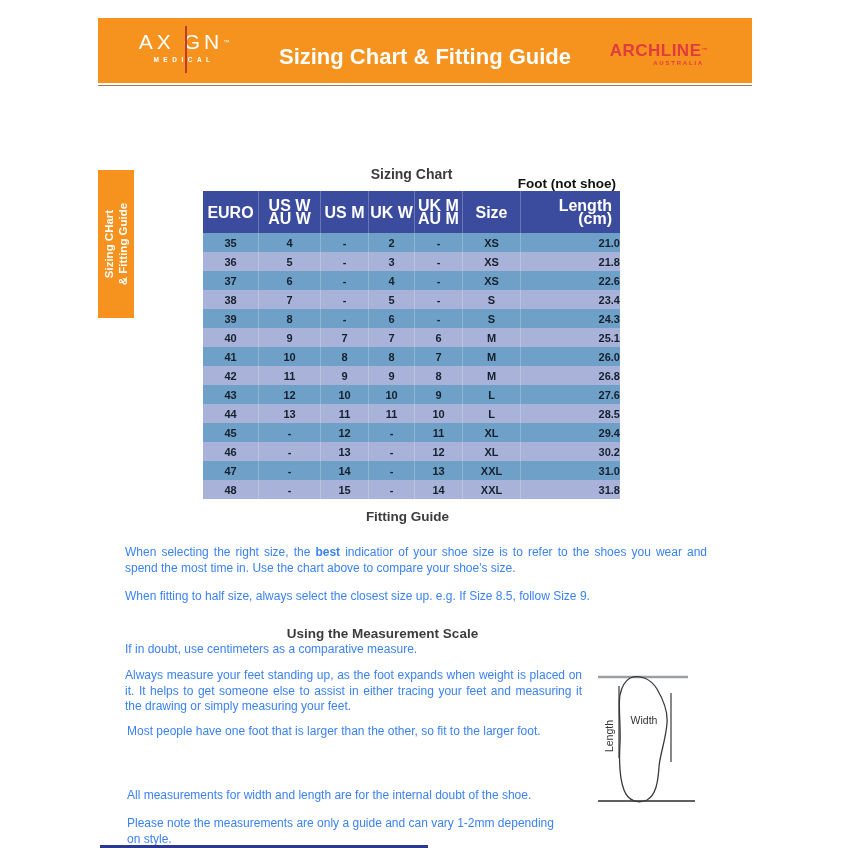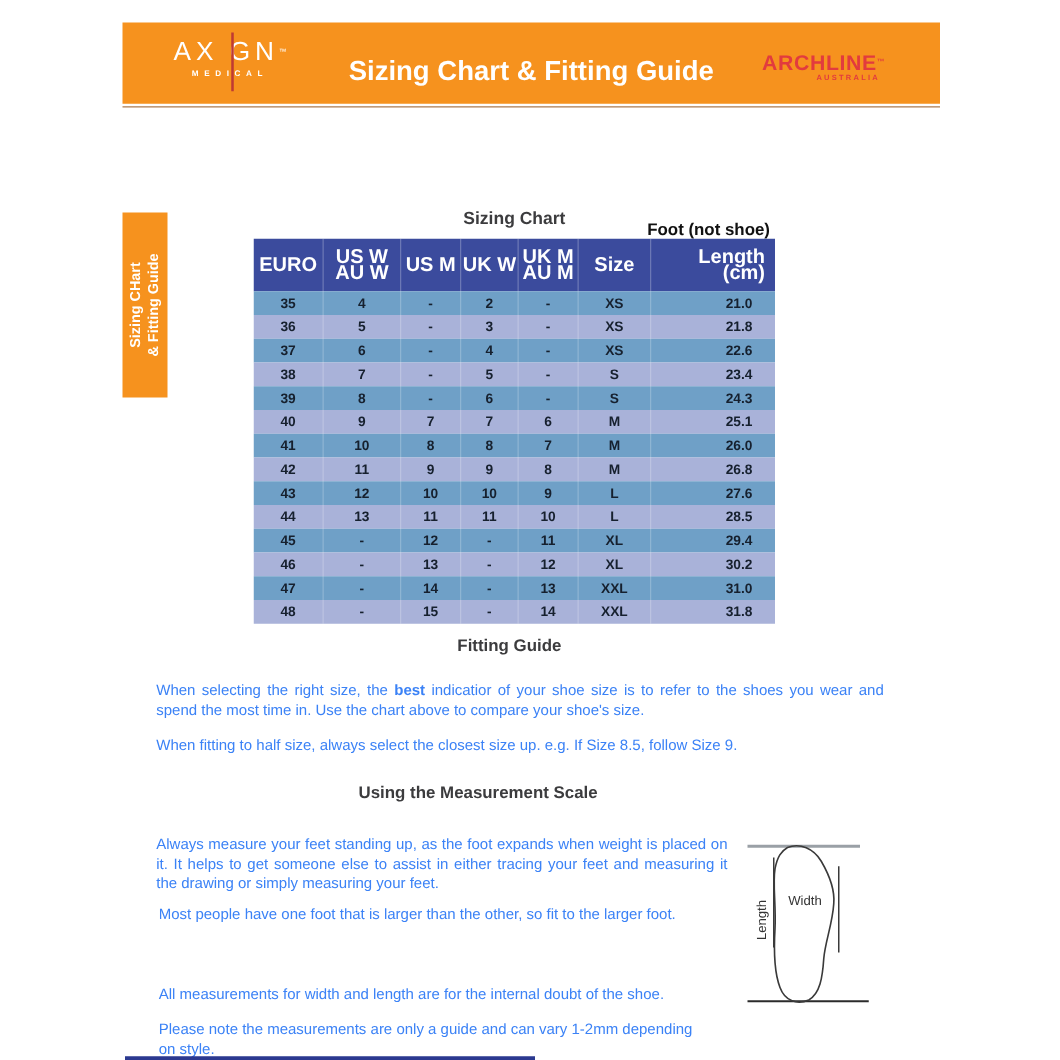--- a/index.html
+++ b/index.html
@@ -40,21 +40,21 @@
          color:#fff;font-weight:bold;font-size:16px;line-height:13px;
          border-left:1px solid rgba(255,255,255,0.25);}
   .hcell:first-child{border-left:none;}
   .hcell.right{align-items:flex-end;padding-right:8px;}
   .trow{display:grid;grid-template-columns:55px 62px 48px 46px 48px 58px 100px;height:19px;}
   .trow.odd{background:var(--row_dark,#6FA0C7);}
   .trow.even{background:var(--row_light,#A9B2D9);}
   .tcell{display:flex;align-items:center;justify-content:center;font-weight:bold;
          font-size:11px;color:#16202e;border-left:1px solid rgba(255,255,255,0.22);}
   .tcell:first-child{border-left:none;}
-  .tcell.right{justify-content:flex-end;padding-right:18px;}
+  .tcell.right{justify-content:flex-end;}
 
   
   .sec-title{position:absolute;text-align:center;font-weight:bold;font-size:13.5px;color:#3C3C3E;}
   .fit-title{left:125px;top:509px;width:565px;}
   .meas-title{left:125px;top:603px;width:515px;margin-top:23px;}
   .para{position:absolute;font-size:12px;line-height:15.5px;color:#3b82f6;}
   .fit-p1{left:125px;top:533px;width:582px;text-align:justify;}
   .fit-p2{left:125px;top:577px;width:600px;}
   .meas-p1{left:125px;top:630px;width:480px;}
   .meas-p2{left:125px;top:656px;width:457px;text-align:justify;}
@@ -254,20 +254,21 @@
           <div class="tcell right">31.8</div>
         </div>
       </div>
   </div>
 
   <div class="sec-title fit-title">Fitting Guide</div>
   <p class="para fit-p1"><span>When selecting the right size, the </span><strong>best</strong><span> indicatior of your shoe size is to refer to the shoes you wear and spend the most time in. Use the chart above to compare your shoe's size.</span></p>
   <p class="para fit-p2">When fitting to half size, always select the closest size up. e.g. If Size 8.5, follow Size 9.</p>
 
   <div class="sec-title meas-title">Using the Measurement Scale</div>
+  <p class="para meas-p1">If in doubt, use centimeters as a comparative measure.</p>
   <p class="para meas-p2">Always measure your feet standing up, as the foot expands when weight is placed on it. It helps to get someone else to assist in either tracing your feet and measuring it the drawing or simply measuring your feet.</p>
   <p class="para meas-p3">Most people have one foot that is larger than the other, so fit to the larger foot.</p>
   <p class="para meas-p4">All measurements for width and length are for the internal doubt of the shoe.</p>
   <p class="para meas-p5">Please note the measurements are only a guide and can vary 1-2mm depending on style.</p>
 
   <svg class="foot-diagram" width="120" height="162" viewBox="0 0 120 162">
     <line x1="10" y1="22" x2="100" y2="22" stroke="#9aa0a6" stroke-width="2.5"></line>
     <line x1="10" y1="146" x2="107" y2="146" stroke="#2b2b2b" stroke-width="1.6"></line>
     <path d="M42 23 C52 19,63 24,69 34 C76 46,80 57,79 68 C78 84,72 99,71 112
              C70 127,68 140,59 145 C50 149,40 146,36 135 C31 122,31 105,32 88

